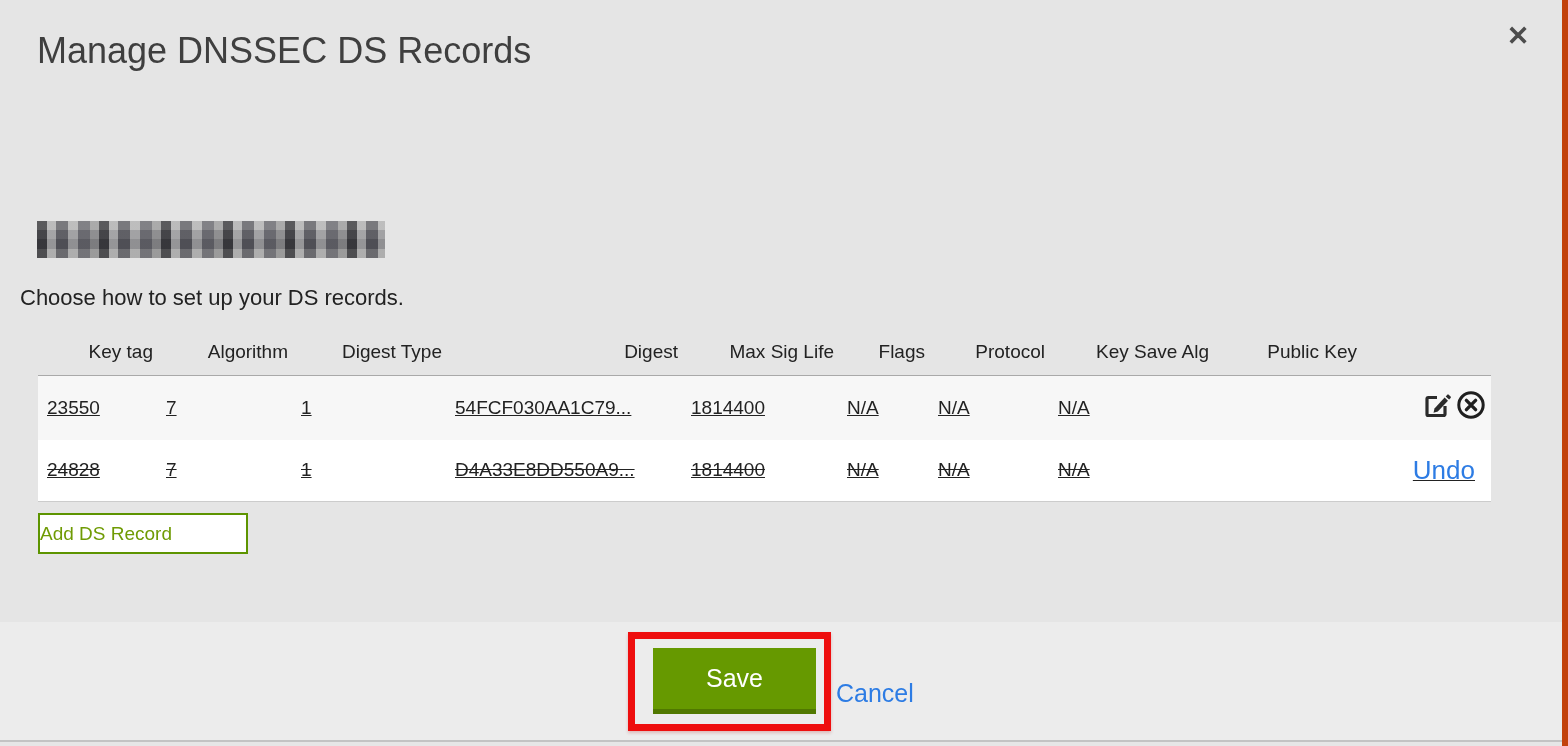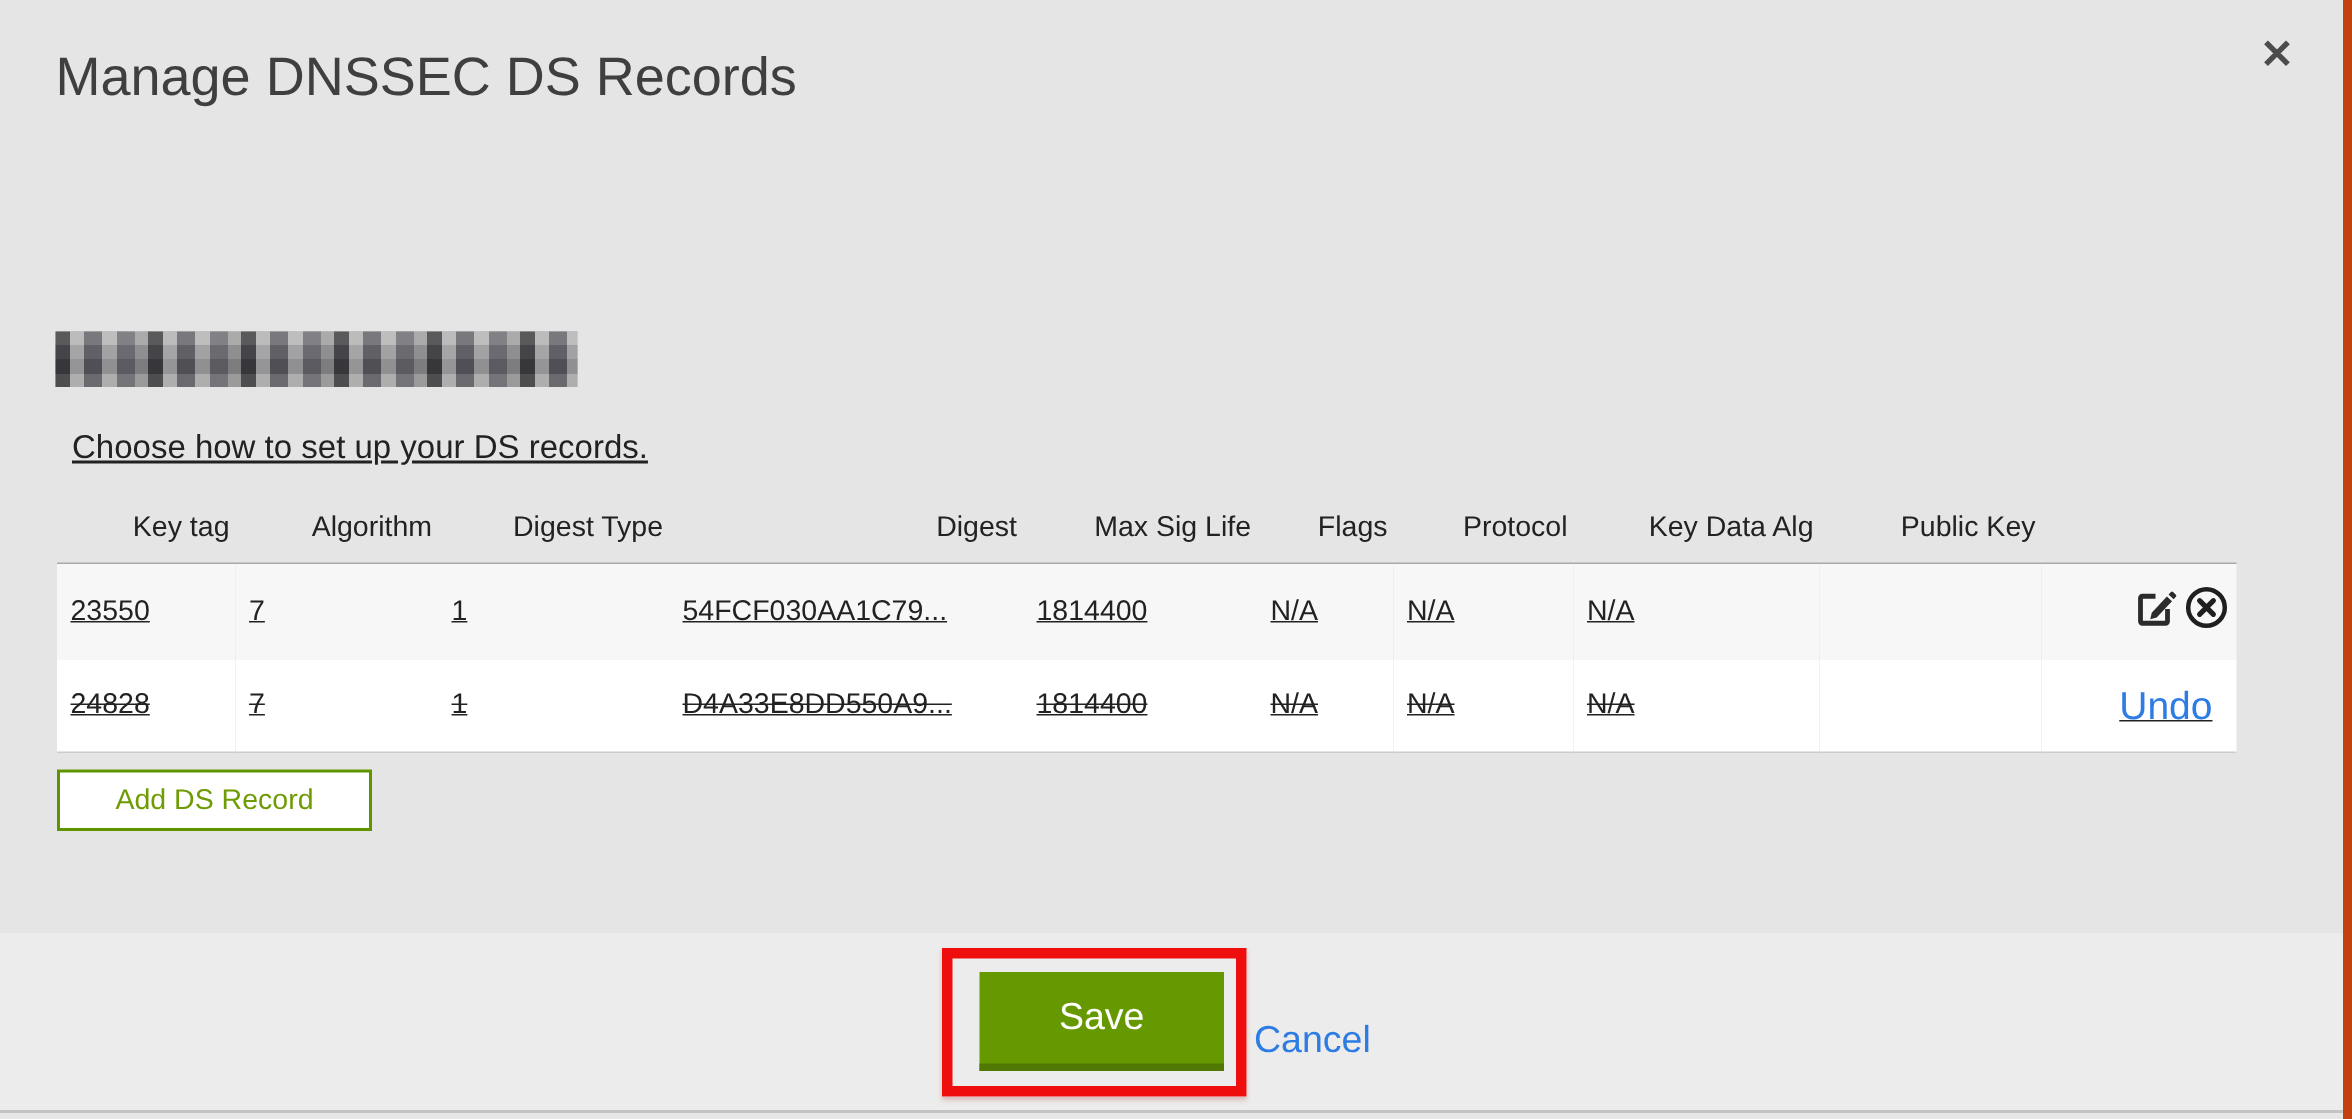--- a/index.html
+++ b/index.html
@@ -41,22 +41,22 @@
         rgba(85,85,95,0.45) 41px 53px,
         rgba(180,180,180,0.35) 53px 62px),
       repeating-linear-gradient(0deg,
         #8d8d8d 0 9px,
         #5f5f63 9px 19px,
         #7b7b7e 19px 28px,
         #a5a5a5 28px 37px);
   }
 
   .instruction {
-    position:absolute; left:48px; top:285px;
-    font-size:22px; color:#222;text-decoration:underline;
+    position:absolute; left:20px; top:285px;
+    font-size:22px; color:#222;
   }
 
   
   .ds-table {
     position:absolute; left:38px; top:331px;
     width:1453px;
     border-collapse:collapse;
     table-layout:fixed;
     font-size:19px; color:#222;
   }
@@ -89,21 +89,21 @@
 
   
   .add-ds-btn {
     position:absolute; left:38px; top:513px;
     width:210px; height:41px;
     background:#ffffff;
     border:2px solid #5d9400;
     color:#6f9b04;
     font-size:19px; font-family:"Liberation Sans", sans-serif;
     cursor:pointer;
-    text-align:center; line-height:37px;
+    text-align:left; line-height:37px;
   }
 
   
   .footer {
     position:absolute; left:0; top:622px;
     width:1568px; height:118px;
     background:#ececec;
   }
   .bottom-edge {
     position:absolute; left:0; top:740px;
@@ -162,21 +162,21 @@
     </colgroup>
     <thead>
       <tr>
         <th>Key tag</th>
         <th>Algorithm</th>
         <th>Digest Type</th>
         <th>Digest</th>
         <th>Max Sig Life</th>
         <th>Flags</th>
         <th>Protocol</th>
-        <th>Key Data Alg</th>
+        <th>Key Save Alg</th>
         <th>Public Key</th>
         <th></th>
       </tr>
     </thead>
     <tbody>
       <tr class="row-normal">
         <td><span class="cell-text">23550</span></td>
         <td><span class="cell-text">7</span></td>
         <td><span class="cell-text">1</span></td>
         <td><span class="cell-text">54FCF030AA1C79...</span></td>

